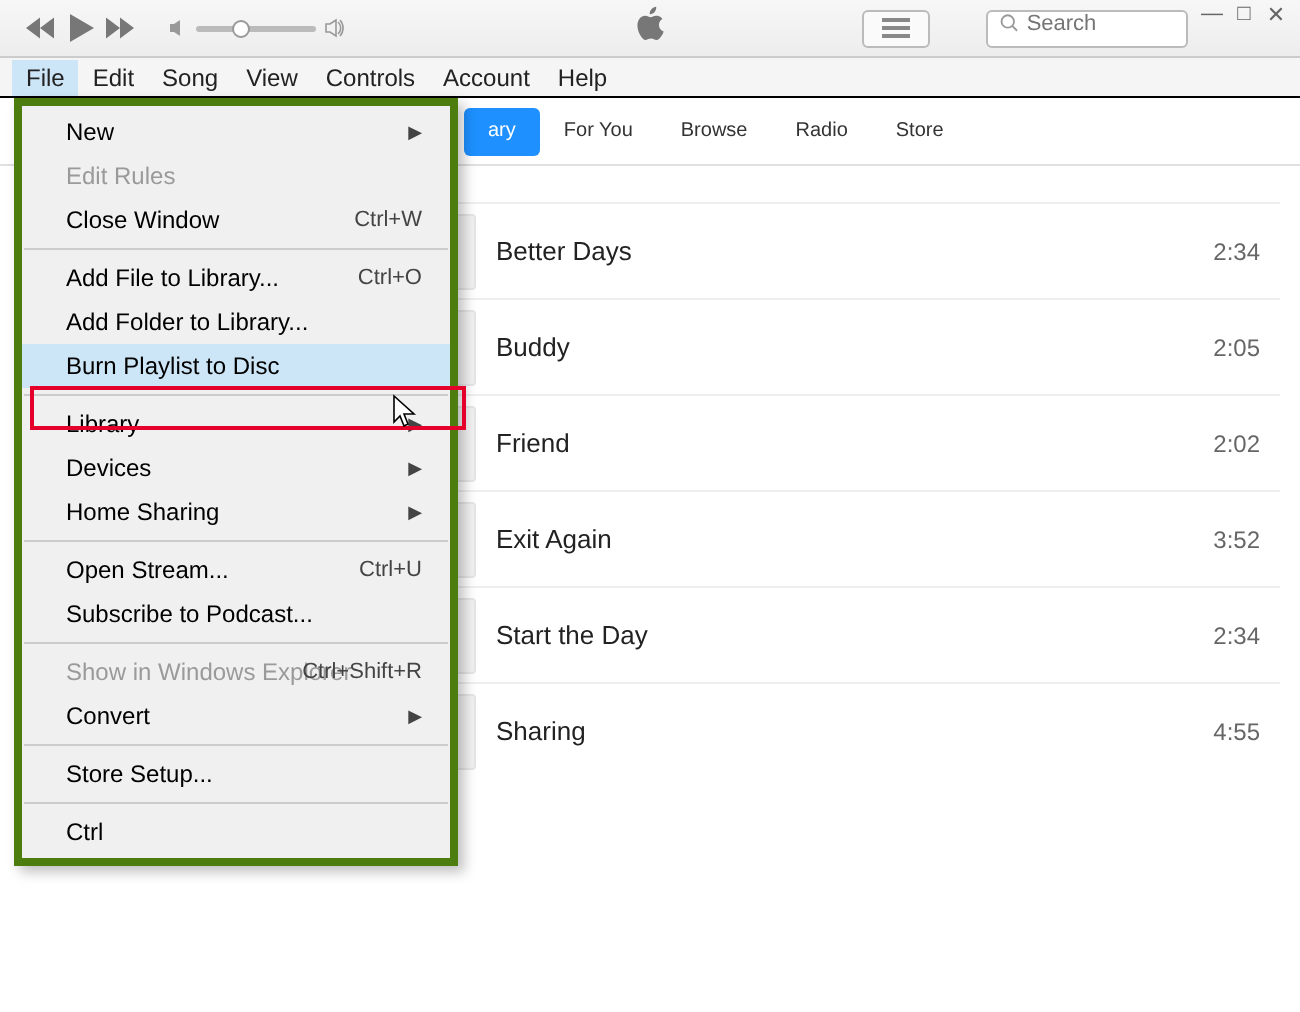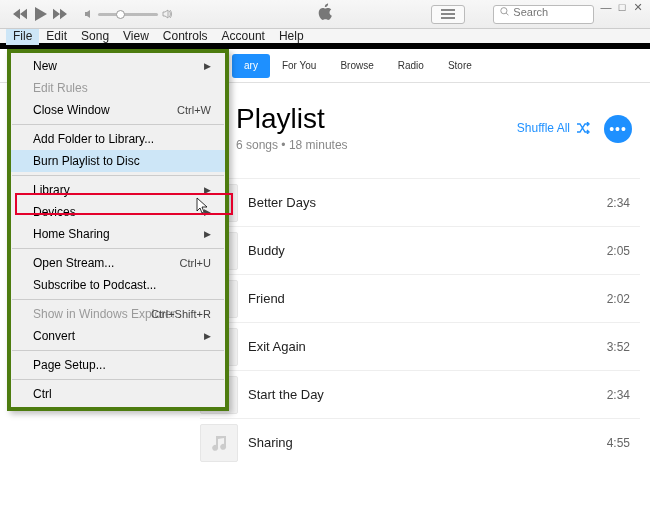--- a/index.html
+++ b/index.html
@@ -13,21 +13,21 @@
 .vol svg{width:10px;height:10px;color:#999;}
 .vslider{width:60px;height:3px;background:#bbb;border-radius:2px;position:relative;}
 .vthumb{position:absolute;left:18px;top:-3px;width:9px;height:9px;border-radius:50%;background:#fff;border:1px solid #999;}
 .apple{position:absolute;left:50%;transform:translateX(-50%);color:#777;}
 .listbtn{position:absolute;right:185px;width:34px;height:19px;border:1px solid #bbb;border-radius:3px;background:#fafafa;display:flex;align-items:center;justify-content:center;}
 .search{position:absolute;right:56px;width:101px;height:19px;border:1px solid #bbb;border-radius:3px;background:#fff;display:flex;align-items:flex-start;padding:0 6px;gap:4px;}
 .search input{border:none;outline:none;font-size:11px;color:#666;width:100%;background:transparent;}
 .winctrl{position:absolute;right:4px;top:0;display:flex;}
 .winctrl div{width:16px;height:14px;display:flex;align-items:center;justify-content:center;font-size:11px;color:#666;cursor:pointer;}
 
-.menubar{height:20px;background:#f5f5f5;border-bottom:6px solid #000000;display:flex;align-items:center;padding-left:6px;font-size:12px;color:#222;}
+.menubar{height:20px;background:#f5f5f5;border-bottom:1px solid #000000;display:flex;align-items:center;padding-left:6px;font-size:12px;color:#222;}
 .menubar span{padding:2px 7px;cursor:pointer;}
 .menubar span.active{background:#cde6f7;}
 
 .tabsrow{height:34px;border-bottom:1px solid #e0e0e0;display:flex;align-items:center;padding-left:232px;font-size:10px;color:#333;gap:0;}
 .tab{padding:0 12px;height:24px;display:flex;align-items:center;cursor:pointer;border-radius:3px;}
 .tab.active{background:#1e90ff;color:#fff;}
 
 .content{position:absolute;left:200px;right:10px;top:83px;bottom:0;}
 .pheader{padding:20px 0 8px 36px;position:relative;}
 .ptitle{font-size:28px;font-weight:400;color:#000;}
@@ -118,31 +118,20 @@
 
 <div class="tabsrow">
   <div class="tab active">ary</div>
   <div class="tab">For You</div>
   <div class="tab">Browse</div>
   <div class="tab">Radio</div>
   <div class="tab">Store</div>
 </div>
 
 <div class="content">
-  <div class="pheader">
-    <div class="ptitle">Playlist</div>
-    <div class="pmeta">6 songs • 18 minutes</div>
-    <div class="shuf">
-      <span>Shuffle All</span>
-      <svg width="14" height="12" viewBox="0 0 14 12" fill="none" stroke="#1e90ff" stroke-width="1.4">
-          <path d="M1 2h3l5 8h3M1 10h3l5-8h3M11 0l2 2-2 2M11 8l2 2-2 2"></path>
-        </svg>
-    </div>
-    <div class="dots">•••</div>
-  </div>
   <div class="songs" id="songs">
       <div class="song">
         <div class="thumb">
           <svg width="18" height="18" viewBox="0 0 18 18" fill="currentColor">
             <path d="M6 2v9a3 3 0 102 2V5l6-1v6a3 3 0 102 2V2L6 2z"></path>
           </svg>
         </div>
         <div class="stitle">Better Days</div>
         <div class="stime">2:34</div>
       </div>
@@ -200,20 +189,24 @@
       <span class="arrow">▶</span>
     </div>
     <div class="ditem disabled">
       <span>Edit Rules</span>
     </div>
     <div class="ditem">
       <span>Close Window</span>
       <span class="sc">Ctrl+W</span>
     </div>
     <div class="dsep"></div>
+    <div class="ditem">
+      <span>Add File to Library...</span>
+      <span class="sc">Ctrl+O</span>
+    </div>
     <div class="ditem">
       <span>Add Folder to Library...</span>
     </div>
     <div class="ditem hover">
       <span>Burn Playlist to Disc</span>
     </div>
     <div class="dsep"></div>
     <div class="ditem">
       <span>Library</span>
       <span class="arrow">▶</span>
@@ -238,21 +231,21 @@
     <div class="ditem disabled">
       <span>Show in Windows Explorer</span>
       <span class="sc">Ctrl+Shift+R</span>
     </div>
     <div class="ditem">
       <span>Convert</span>
       <span class="arrow">▶</span>
     </div>
     <div class="dsep"></div>
     <div class="ditem">
-      <span>Page Setup...</span>
+      <span>Store Setup...</span>
     </div>
     <div class="dsep"></div>
     <div class="ditem">
       <span>Ctrl</span>
     </div>
   </div>
 <div class="redbox"></div>
 <svg class="cursor" width="14" height="18" viewBox="0 0 14 18">
     <path d="M1 1l0 13 3-3 2 5 2-1-2-5 5 0z" fill="#fff" stroke="#000" stroke-width="0.8"></path>
   </svg>

